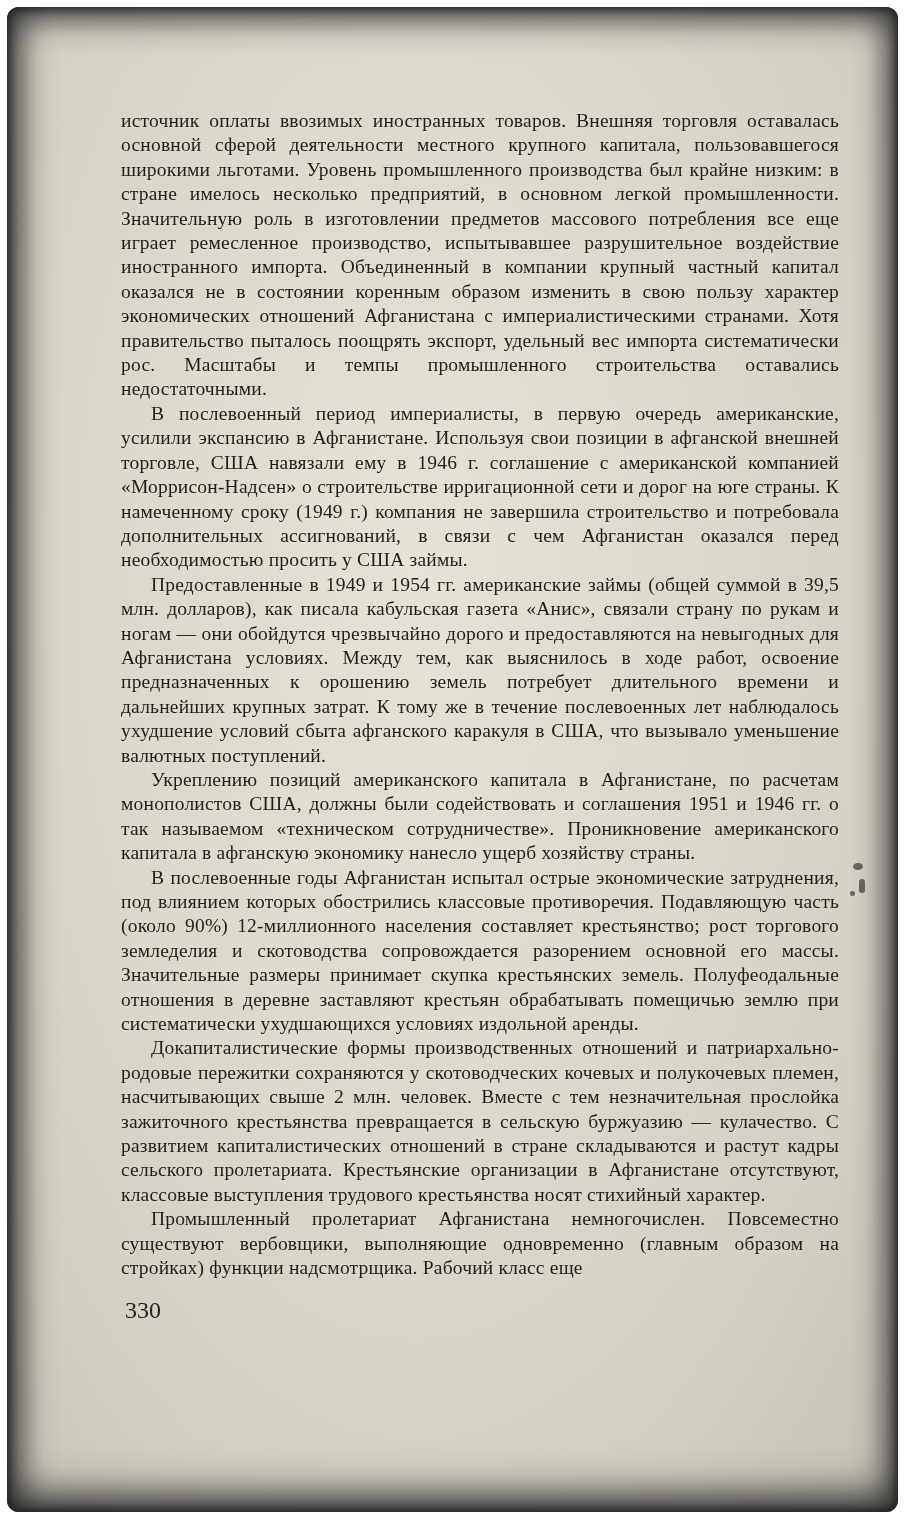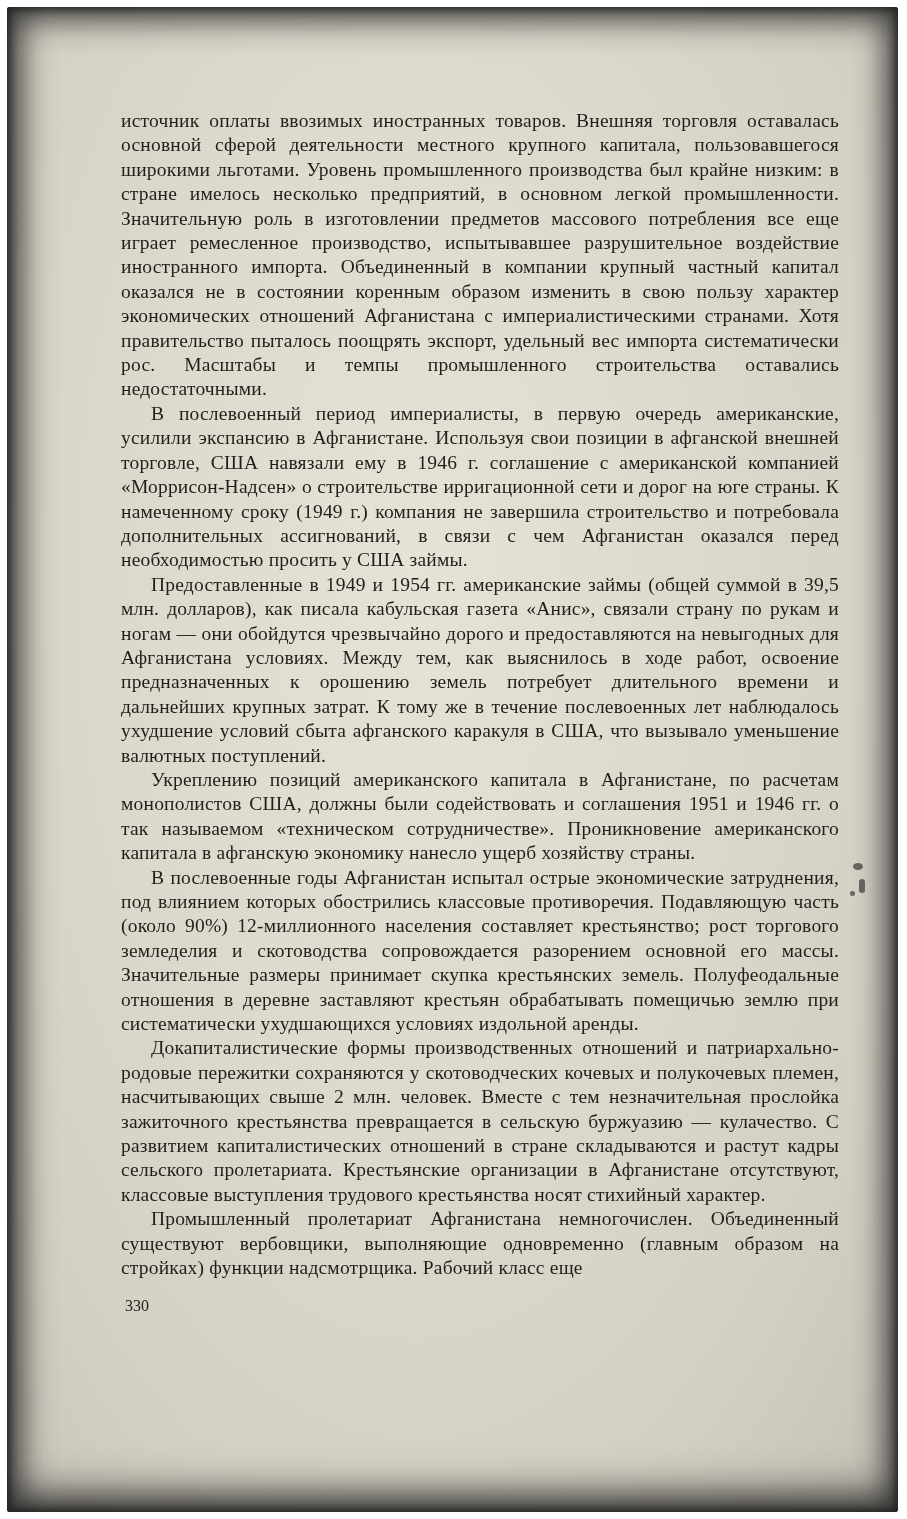--- a/index.html
+++ b/index.html
@@ -14,21 +14,21 @@
     background: #ffffff;
     overflow: hidden;
   }
   
   .scan {
     position: absolute;
     top: 7px;
     left: 7px;
     right: 9px;
     bottom: 7px;
-    border-radius: 3px;
+    border-radius: 12px;
     background: radial-gradient(ellipse at 46% 38%, #e6e2d6 0%, #dcd8cc 45%, #d3cfc3 75%, #c4c0b5 100%);
     box-shadow:
       inset 0 0 8px 2px rgba(25,25,25,0.85),
       inset 0 0 30px 10px rgba(55,55,55,0.55),
       inset 28px 0 40px -22px rgba(30,30,30,0.75),
       inset -24px 0 36px -20px rgba(30,30,30,0.65),
       inset 0 -34px 46px -22px rgba(25,25,25,0.8),
       inset 0 26px 38px -20px rgba(35,35,35,0.65);
   }
   .text-block {
@@ -48,21 +48,21 @@
     text-indent: 30px;
   }
   .para.no-indent {
     text-indent: 0;
   }
   .page-number {
     position: absolute;
     left: 118px;
     top: 1290px;
     font-family: "Liberation Serif", "DejaVu Serif", serif;
-    font-size: 16px;
+    font-size: 24px;
     color: #25231f;
   }
   .artifact {
     position: absolute;
     background: #4b4a47;
     border-radius: 50%;
     opacity: 0.8;
   }
   .artifact.a1 { left: 846px; top: 856px; width: 10px; height: 7px; }
   .artifact.a2 { left: 852px; top: 872px; width: 6px; height: 14px; border-radius: 3px; }
@@ -74,21 +74,21 @@
 <div class="viewport">
   <div class="scan">
 
     <div class="text-block">
       <p class="para no-indent">источник оплаты ввозимых иностранных товаров. Внешняя торговля оставалась основной сферой деятельности местного крупного капитала, пользовавшегося широкими льготами. Уровень промышленного производства был крайне низким: в стране имелось несколько предприятий, в основном легкой промышленности. Значительную роль в изготовлении предметов массового потребления все еще играет ремесленное производство, испытывавшее разрушительное воздействие иностранного импорта. Объединенный в компании крупный частный капитал оказался не в состоянии коренным образом изменить в свою пользу характер экономических отношений Афганистана с империалистическими странами. Хотя правительство пыталось поощрять экспорт, удельный вес импорта систематически рос. Масштабы и темпы промышленного строительства оставались недостаточными.</p>
       <p class="para">В послевоенный период империалисты, в первую очередь американские, усилили экспансию в Афганистане. Используя свои позиции в афганской внешней торговле, США навязали ему в 1946 г. соглашение с американской компанией «Моррисон-Надсен» о строительстве ирригационной сети и дорог на юге страны. К намеченному сроку (1949 г.) компания не завершила строительство и потребовала дополнительных ассигнований, в связи с чем Афганистан оказался перед необходимостью просить у США займы.</p>
       <p class="para">Предоставленные в 1949 и 1954 гг. американские займы (общей суммой в 39,5 млн. долларов), как писала кабульская газета «Анис», связали страну по рукам и ногам — они обойдутся чрезвычайно дорого и предоставляются на невыгодных для Афганистана условиях. Между тем, как выяснилось в ходе работ, освоение предназначенных к орошению земель потребует длительного времени и дальнейших крупных затрат. К тому же в течение послевоенных лет наблюдалось ухудшение условий сбыта афганского каракуля в США, что вызывало уменьшение валютных поступлений.</p>
       <p class="para">Укреплению позиций американского капитала в Афганистане, по расчетам монополистов США, должны были содействовать и соглашения 1951 и 1946 гг. о так называемом «техническом сотрудничестве». Проникновение американского капитала в афганскую экономику нанесло ущерб хозяйству страны.</p>
       <p class="para">В послевоенные годы Афганистан испытал острые экономические затруднения, под влиянием которых обострились классовые противоречия. Подавляющую часть (около 90%) 12-миллионного населения составляет крестьянство; рост торгового земледелия и скотоводства сопровождается разорением основной его массы. Значительные размеры принимает скупка крестьянских земель. Полуфеодальные отношения в деревне заставляют крестьян обрабатывать помещичью землю при систематически ухудшающихся условиях издольной аренды.</p>
       <p class="para">Докапиталистические формы производственных отношений и патриархально-родовые пережитки сохраняются у скотоводческих кочевых и полукочевых племен, насчитывающих свыше 2 млн. человек. Вместе с тем незначительная прослойка зажиточного крестьянства превращается в сельскую буржуазию — кулачество. С развитием капиталистических отношений в стране складываются и растут кадры сельского пролетариата. Крестьянские организации в Афганистане отсутствуют, классовые выступления трудового крестьянства носят стихийный характер.</p>
-      <p class="para">Промышленный пролетариат Афганистана немногочислен. Объединенный существуют вербовщики, выполняющие одновременно (главным образом на стройках) функции надсмотрщика. Рабочий класс еще</p>
+      <p class="para">Промышленный пролетариат Афганистана немногочислен. Повсеместно существуют вербовщики, выполняющие одновременно (главным образом на стройках) функции надсмотрщика. Рабочий класс еще</p>
     </div>
 
     <div class="page-number">330</div>
 
     <div class="artifact a1"></div>
     <div class="artifact a2"></div>
     <div class="artifact a3"></div>
 
   </div>
 </div>

